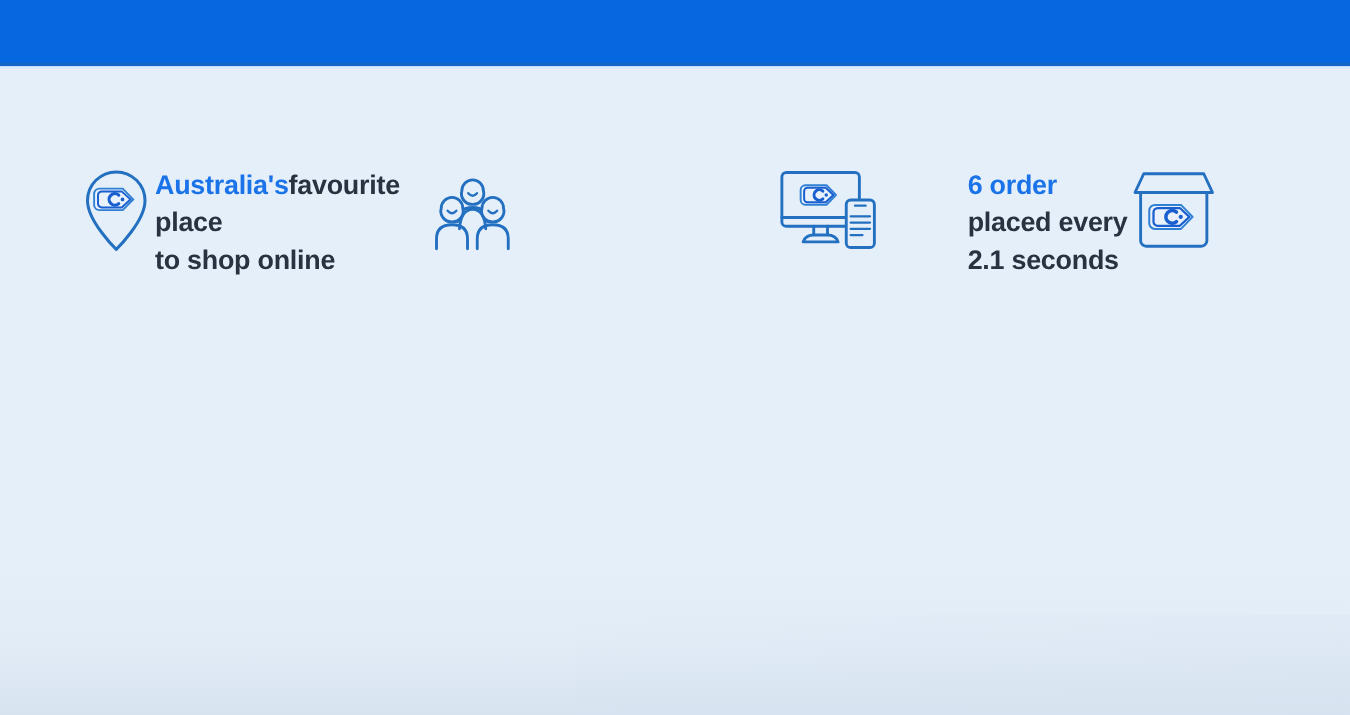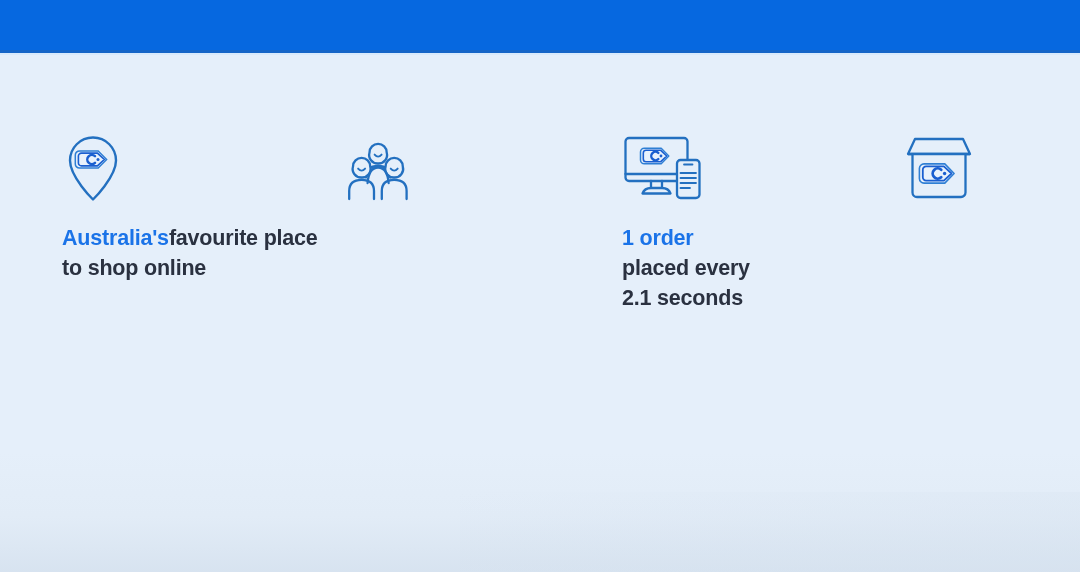--- a/index.html
+++ b/index.html
@@ -49,21 +49,21 @@
   
   .stats-row {
     position:absolute;
     top:133px; left:62px;
     display:flex;
     align-items:flex-start;
   }
   .stat-col {
     width:280px;
     display:flex;
-    flex-direction:column;
+    flex-direction:row;
     align-items:flex-start;
     justify-content:space-between;
   }
   .stat-icon {
     height:68px;
     display:block;
     margin-bottom:22px;
   }
   .stat-text {
     font-size:21.5px;
@@ -150,21 +150,21 @@
               <path d="M1.8 -3.1 A4.2 4.2 0 1 0 1.8 3.1" stroke="#1a5fd0" stroke-width="2.4"></path>
               <circle cx="4.5" cy="0" r="1.4" fill="#1a5fd0" stroke="none"></circle>
             </g>
 
             <rect x="55.0" y="27.0" width="22.5" height="38" rx="3.5" fill="#e5effa"></rect>
             <path d="M62.0 31.5 L70.5 31.5" stroke-width="1.8"></path>
             <path d="M58.5 40.0 L74.0 40.0 M58.5 45.0 L74.0 45.0 M58.5 50.0 L74.0 50.0 M58.5 55.0 L68.0 55.0" stroke-width="1.8"></path>
           </g>
         </svg>
       </div>
-      <div class="stat-text"><span class="hl">1 order</span><span>
+      <div class="stat-text"><span class="hl">6 order</span><span>
 placed every
 2.1 seconds</span></div>
     </div>
 
     <div class="stat-col">
       <div class="stat-icon">
         <svg width="78" height="68" viewBox="0 0 78 68">
           <g fill="none" stroke="#2370c0" stroke-width="2.3" stroke-linejoin="round">
 
             <path d="M13.0 6.0 L61.0 6.0 L68.0 21.0 L6.0 21.0 Z" fill="#e5effa"></path>

